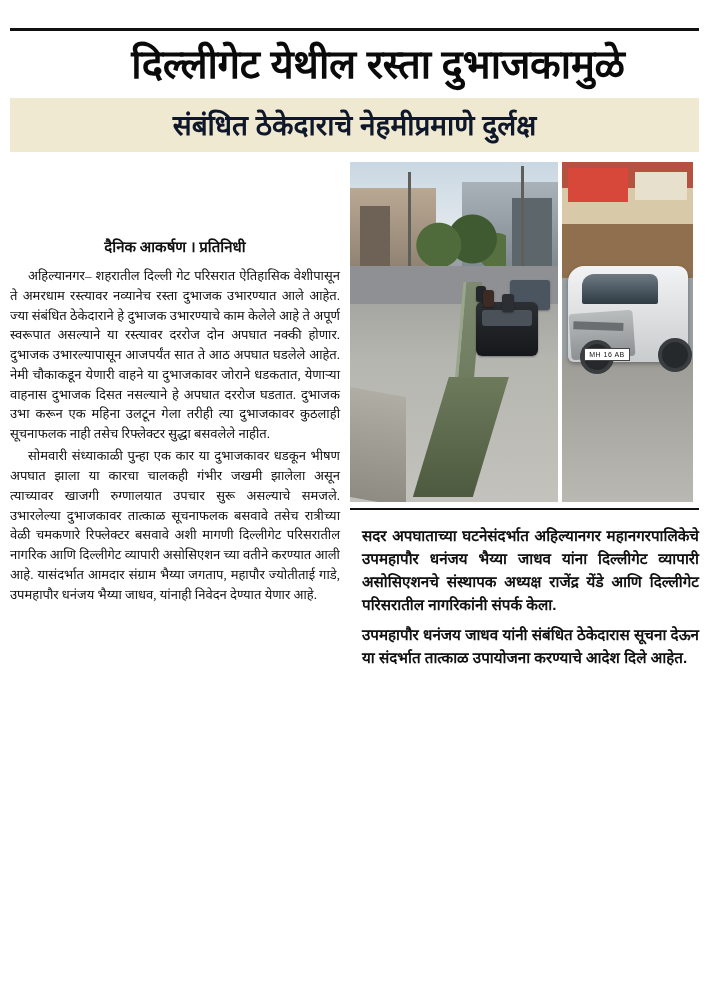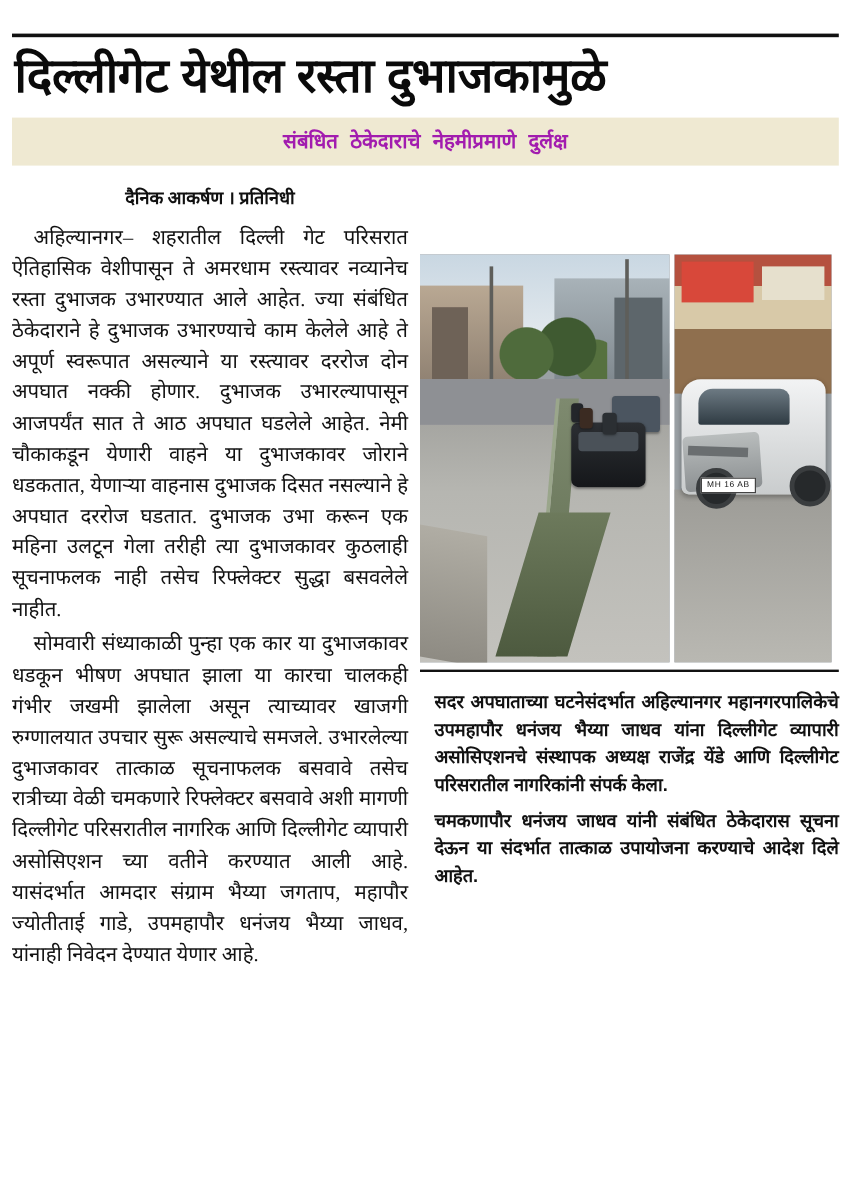--- a/index.html
+++ b/index.html
@@ -24,41 +24,43 @@
     padding: 0;
   }
   .rule {
     height: 3px;
     background: #111;
     margin: 0 10px;
   }
   .rule.top { margin-top: 28px; }
   .headline-wrap {
     padding: 6px 12px 2px 12px;
+    text-align: center;
+    margin-left: 47px;
   }
   .headline {
     font-family: "Liberation Sans", sans-serif;
     font-weight: bold;
     font-size: 40px;
     line-height: 1.18;
     letter-spacing: -0.3px;
     color: #0a0a0a;
     margin: 4px 0 2px 0;
   }
   .subbar {
     background: #efe9d2;
     margin: 6px 10px 0 10px;
     padding: 7px 4px 9px 4px;
     text-align: center;
   }
   .subbar-text {
-    font-family: Liberation Mono, monospace;
-    font-weight: bold;
-    font-size: 17px;
-    color: #a21caf;
+    font-family: Liberation Sans, sans-serif;
+    font-weight: bold;
+    font-size: 28px;
+    color: #0f172a;
   }
   .content {
     display: flex;
     margin: 10px 10px 0 10px;
     gap: 10px;
     align-items: center;
   }
   .col-left {
     width: 330px;
     flex: none;
@@ -70,21 +72,21 @@
   .byline {
     font-family: "Liberation Serif", serif;
     font-weight: bold;
     font-size: 15px;
     text-align: center;
     padding: 6px 0 10px 0;
     color: #111;
   }
   .body-text {
     font-family: "Liberation Serif", serif;
-    font-size: 17px;
+    font-size: 13px;
     line-height: 1.52;
     text-align: justify;
     color: #111;
     text-justify: inter-word;
   }
   .body-text p { margin: 0 0 0.2em 0; text-indent: 18px; }
   .body-text p.first { text-indent: 18px; }
 
   
   .photo {
@@ -317,18 +319,18 @@
         </div>
       </div>
 
       <div class="side-rule"></div>
 
       <div class="side-headline">
       </div>
 
       <div class="side-body">
         <p>सदर अपघाताच्या घटनेसंदर्भात अहिल्यानगर महानगरपालिकेचे उपमहापौर धनंजय भैय्या जाधव यांना दिल्लीगेट व्यापारी असोसिएशनचे संस्थापक अध्यक्ष राजेंद्र येंडे आणि दिल्लीगेट परिसरातील नागरिकांनी संपर्क केला.</p>
-        <p>चमकणापौर धनंजय जाधव यांनी संबंधित ठेकेदारास सूचना देऊन या संदर्भात तात्काळ उपायोजना करण्याचे आदेश दिले आहेत.</p>
+        <p>उपमहापौर धनंजय जाधव यांनी संबंधित ठेकेदारास सूचना देऊन या संदर्भात तात्काळ उपायोजना करण्याचे आदेश दिले आहेत.</p>
       </div>
 
     </div>
   </div>
 </div>
 
 </body></html>

